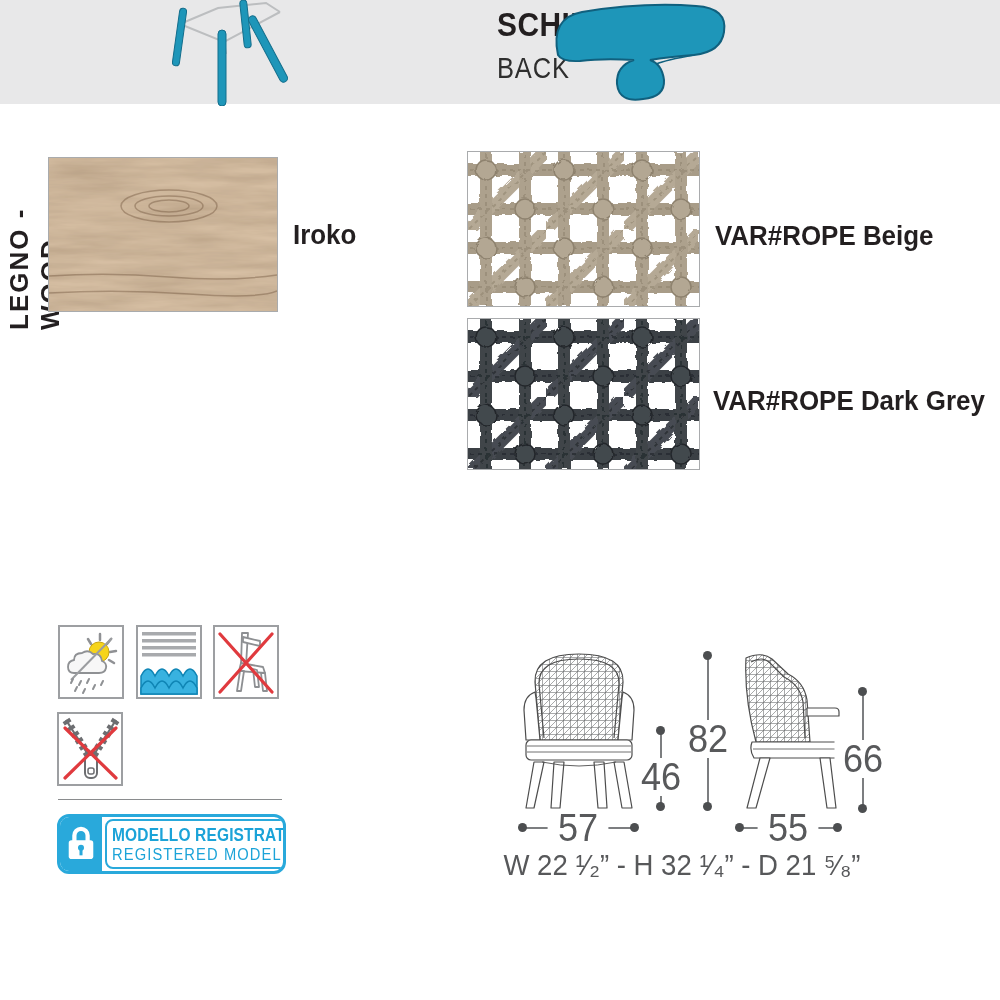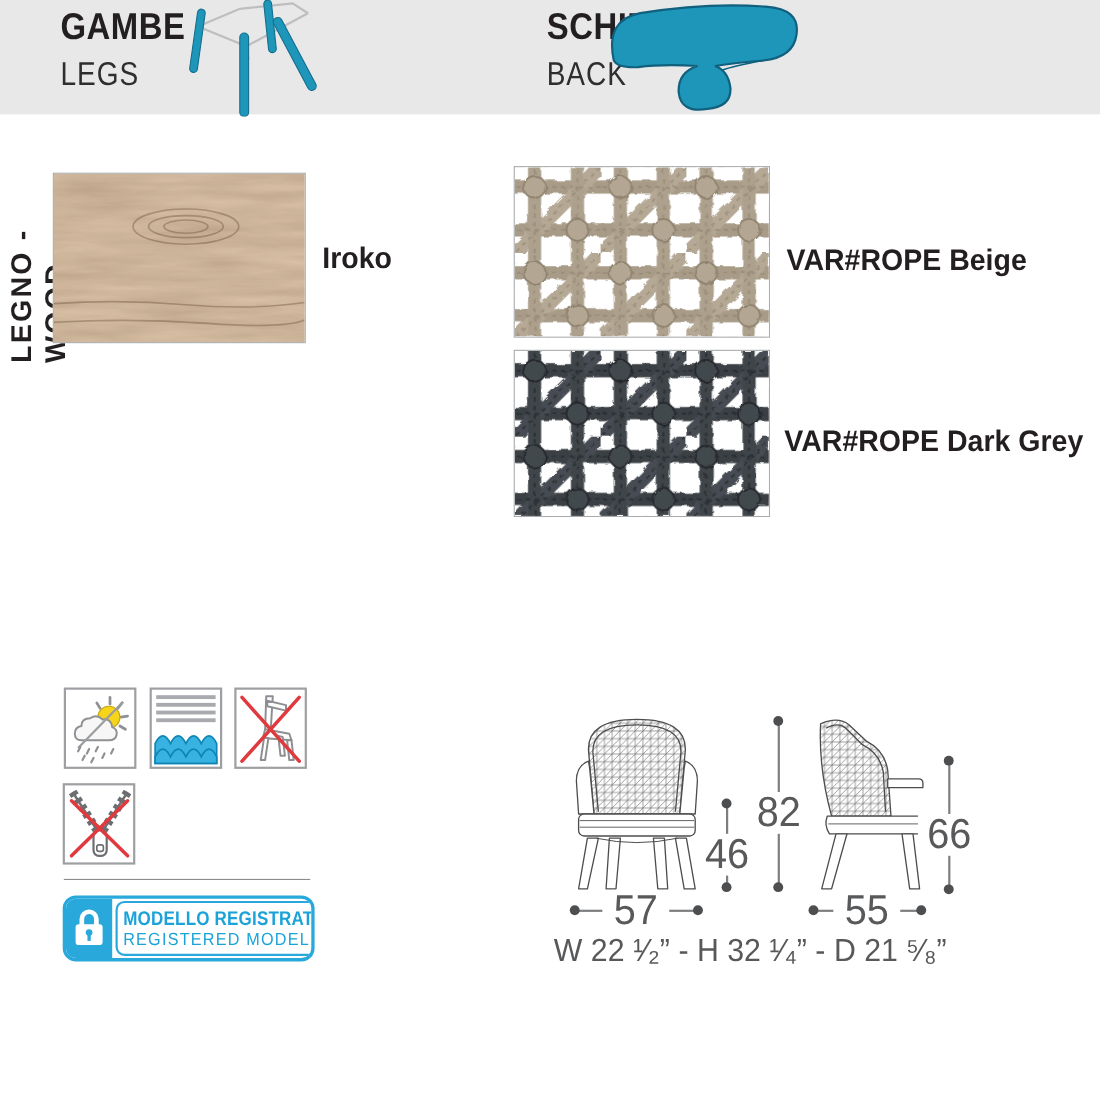--- a/index.html
+++ b/index.html
@@ -47,24 +47,20 @@
   .imperial { position:absolute; left:492px; top:849px; width:380px; text-align:center;
               font-size:29px; color:#57585a; white-space:nowrap; transform:scaleX(.95); transform-origin:center top; }
 </style>
 </head>
 <body>
 
 <div id="canvas">
 
   <div class="band"></div>
 
-  <div class="abs" style="left:55px; top:5px;">
-    <div class="hd-title">GAMBE</div>
-    <div class="hd-sub" style="margin-top:7px;">LEGS</div>
-  </div>
 
   <svg class="abs" style="left:168px; top:0;" width="140" height="106" viewBox="0 0 140 106">
     <g fill="none" stroke="#bcbec0" stroke-width="2">
       <path d="M12,24 L50,8 L98,3 L112,12 M12,24 L56,42 L112,12 M56,42 L58,54"></path>
     </g>
     <g fill="#1e96b9" stroke="#136e8c" stroke-width="1">
       <rect x="8" y="8" width="7" height="58" rx="3.5" transform="rotate(8 11 37)"></rect>
       <rect x="50" y="30" width="8" height="76" rx="4"></rect>
       <rect x="74" y="0" width="7" height="48" rx="3.5" transform="rotate(-6 77 24)"></rect>
       <rect x="96" y="12" width="8" height="74" rx="4" transform="rotate(-28 100 49)"></rect>

